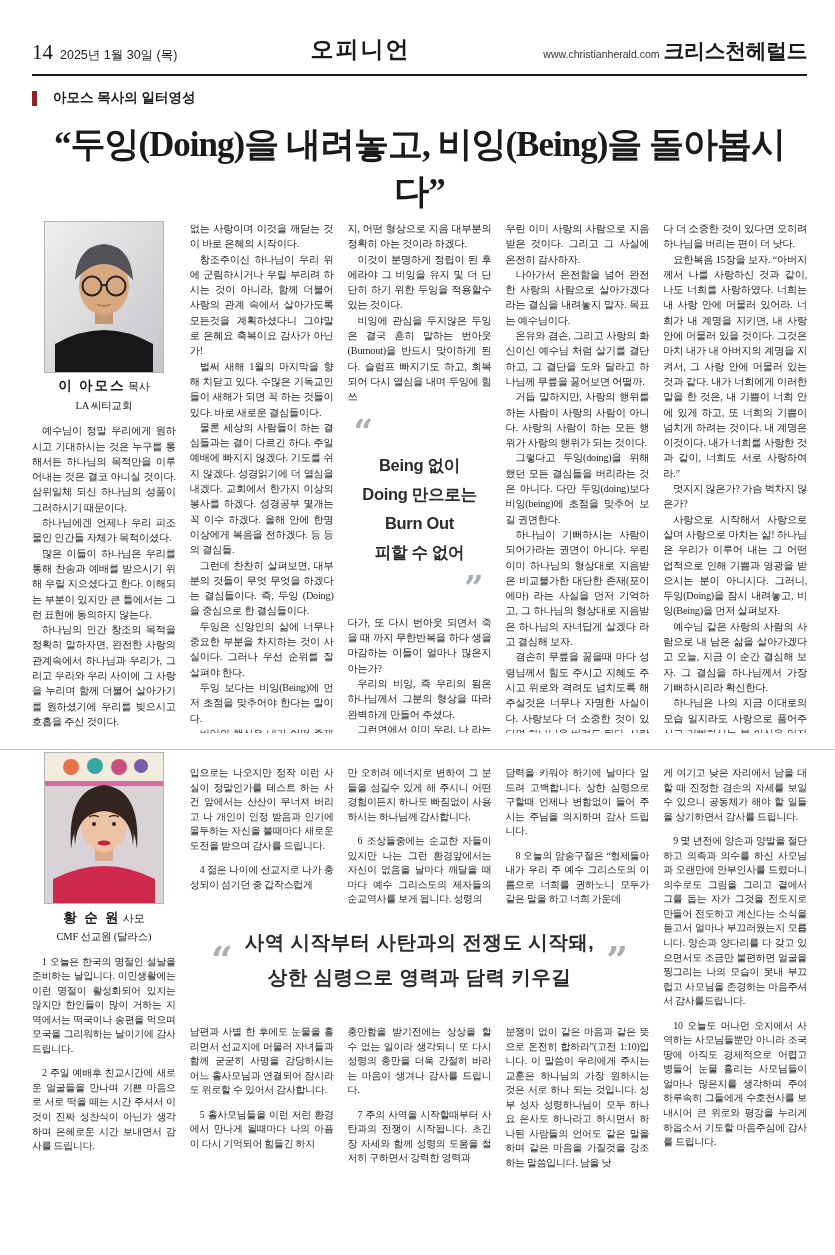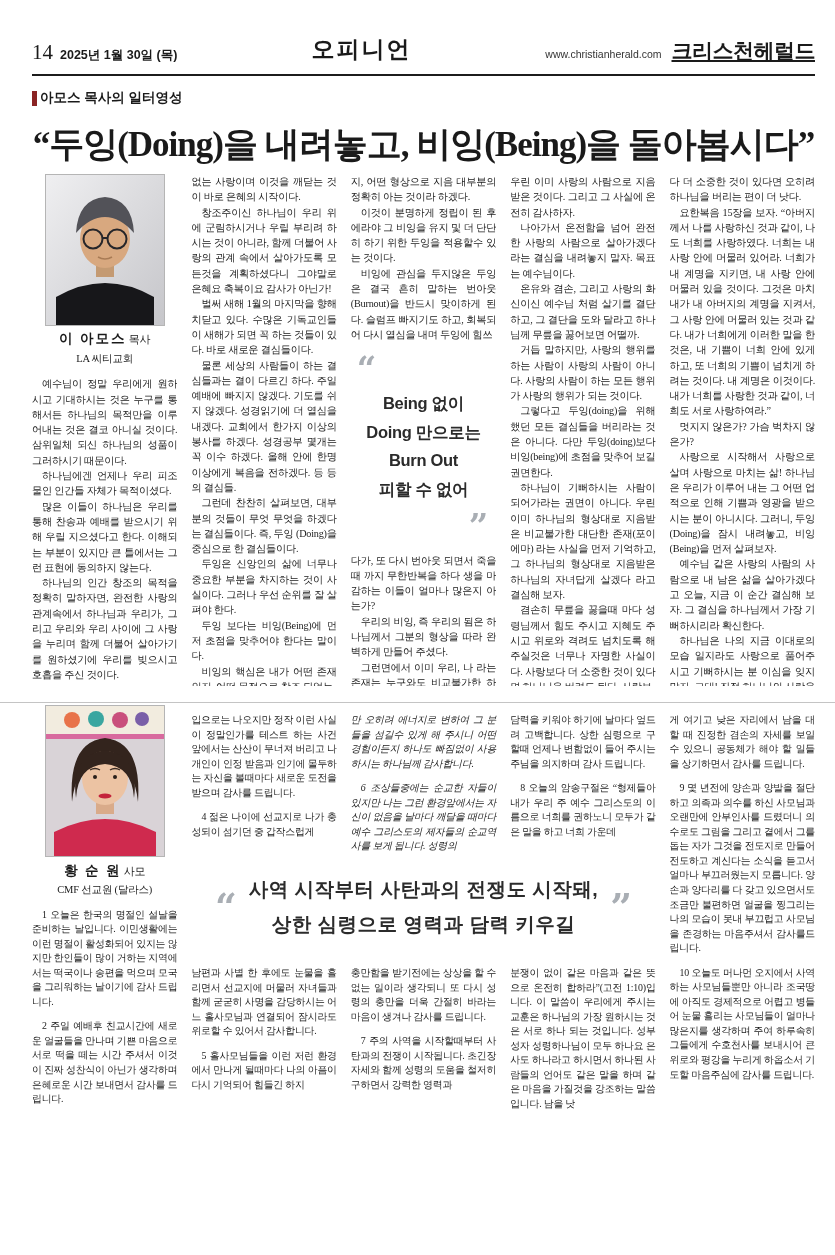--- a/index.html
+++ b/index.html
@@ -1,40 +1,40 @@
 <!DOCTYPE html>
 <html lang="ko"><head>
 <meta charset="utf-8">
 <style>
   html,body{margin:0;padding:0;background:#ffffff;}
   .page{
     position:relative;
     width:835px;height:1255px;
     box-sizing:border-box;
-    padding:34px 20px 16px 32px;
+    padding:34px 28px 16px 32px;
     background:#fff;
     color:#1a1a1a;
     font-family:"Liberation Serif","DejaVu Serif",serif;
     overflow:hidden;
   }
   
   .hdr{
     display:flex;align-items:flex-end;justify-content:space-between;
     border-bottom:2.5px solid #1c1c1c;
     padding-bottom:9px;
   }
   .hdr-left{display:flex;align-items:baseline;gap:7px;}
   .pg-num{font-size:21px;font-weight:400;}
-  .pg-date{font-size:12.5px;font-weight:700;font-family:"Liberation Sans",sans-serif;}
+  .pg-date{font-size:12.5px;font-weight:400;font-family:"Liberation Sans",sans-serif;}
   .hdr-center{font-size:23px;font-weight:700;font-family:"Liberation Sans",sans-serif;letter-spacing:2px;}
-  .hdr-right{display:flex;align-items:baseline;gap:10px;}
+  .hdr-right{display:flex;align-items:baseline;gap:4px;}
   .site-url{font-size:10.5px;color:#333;font-family:"Liberation Sans",sans-serif;}
-  .masthead{font-size:21px;font-weight:800;font-family:"Liberation Sans",sans-serif;letter-spacing:-0.5px;text-decoration:underline;}
-  
-  .kicker{display:flex;align-items:center;gap:3px;margin-top:13px;
+  .masthead{font-size:21px;font-weight:800;font-family:"Liberation Sans",sans-serif;letter-spacing:-0.5px;}
+  
+  .kicker{display:flex;align-items:center;gap:16px;margin-top:13px;
     font-family:"Liberation Sans",sans-serif;font-weight:700;font-size:13.5px;}
   .kbar{width:5px;height:15px;display:inline-block;}
   .kbar.red{background:#8b2424;}
   .kbar.blue{background:#2fb4e9;}
   
   .headline1{
     margin:14px 0 6px 0;text-align:center;
     font-size:35px;font-weight:700;letter-spacing:-1px;
     font-family:"Liberation Serif","DejaVu Serif",serif;
   }
@@ -52,23 +52,23 @@
   
   .a2-grid{
     display:grid;grid-template-columns:repeat(5,1fr);
     grid-template-rows:auto auto 1fr;
     column-gap:14px;height:452px;overflow:hidden;
     font-size:9.9px;line-height:1.47;text-align:justify;letter-spacing:-0.2px;
   }
   .a2-grid p{margin:0;text-indent:10px;}
   .a2-grid p.cont{text-indent:0;}
   .a2-grid p + p{margin-top:10px;}
-  .a2-grid p.cont:first-child{margin-top:8px;}
+  .a2-grid p.cont:first-child{margin-top:14px;}
   .cA{grid-column:1;grid-row:1/4;overflow:hidden;}
-  .c2t{grid-column:2;grid-row:1;} .c3t{grid-column:3;grid-row:1;font-style:italic;} .c4t{grid-column:4;grid-row:1;}
+  .c2t{grid-column:2;grid-row:1;} .c3t{grid-column:3;grid-row:1;} .c4t{grid-column:4;grid-row:1;}
   .c2b{grid-column:2;grid-row:3;} .c3b{grid-column:3;grid-row:3;} .c4b{grid-column:4;grid-row:3;}
   .cE{grid-column:5;grid-row:1/4;overflow:hidden;}
   
   .pq{font-family:"Liberation Sans","DejaVu Sans",sans-serif;color:#2b2b2b;}
   .pq .qmark{color:#a9aeb4;font-family:"DejaVu Serif",serif;font-weight:700;line-height:0.6;}
   .pq1{margin:16px 2px;text-align:center;text-indent:0;}
   .pq1 .qopen{display:block;text-align:left;font-size:34px;margin:4px 0 10px 4px;}
   .pq1 .qclose{display:block;text-align:right;font-size:34px;margin:12px 6px 2px 0;}
   .pq1 .pq-line{font-size:16.5px;font-weight:700;line-height:1.75;letter-spacing:-0.3px;text-indent:0;}
   .pq2{

